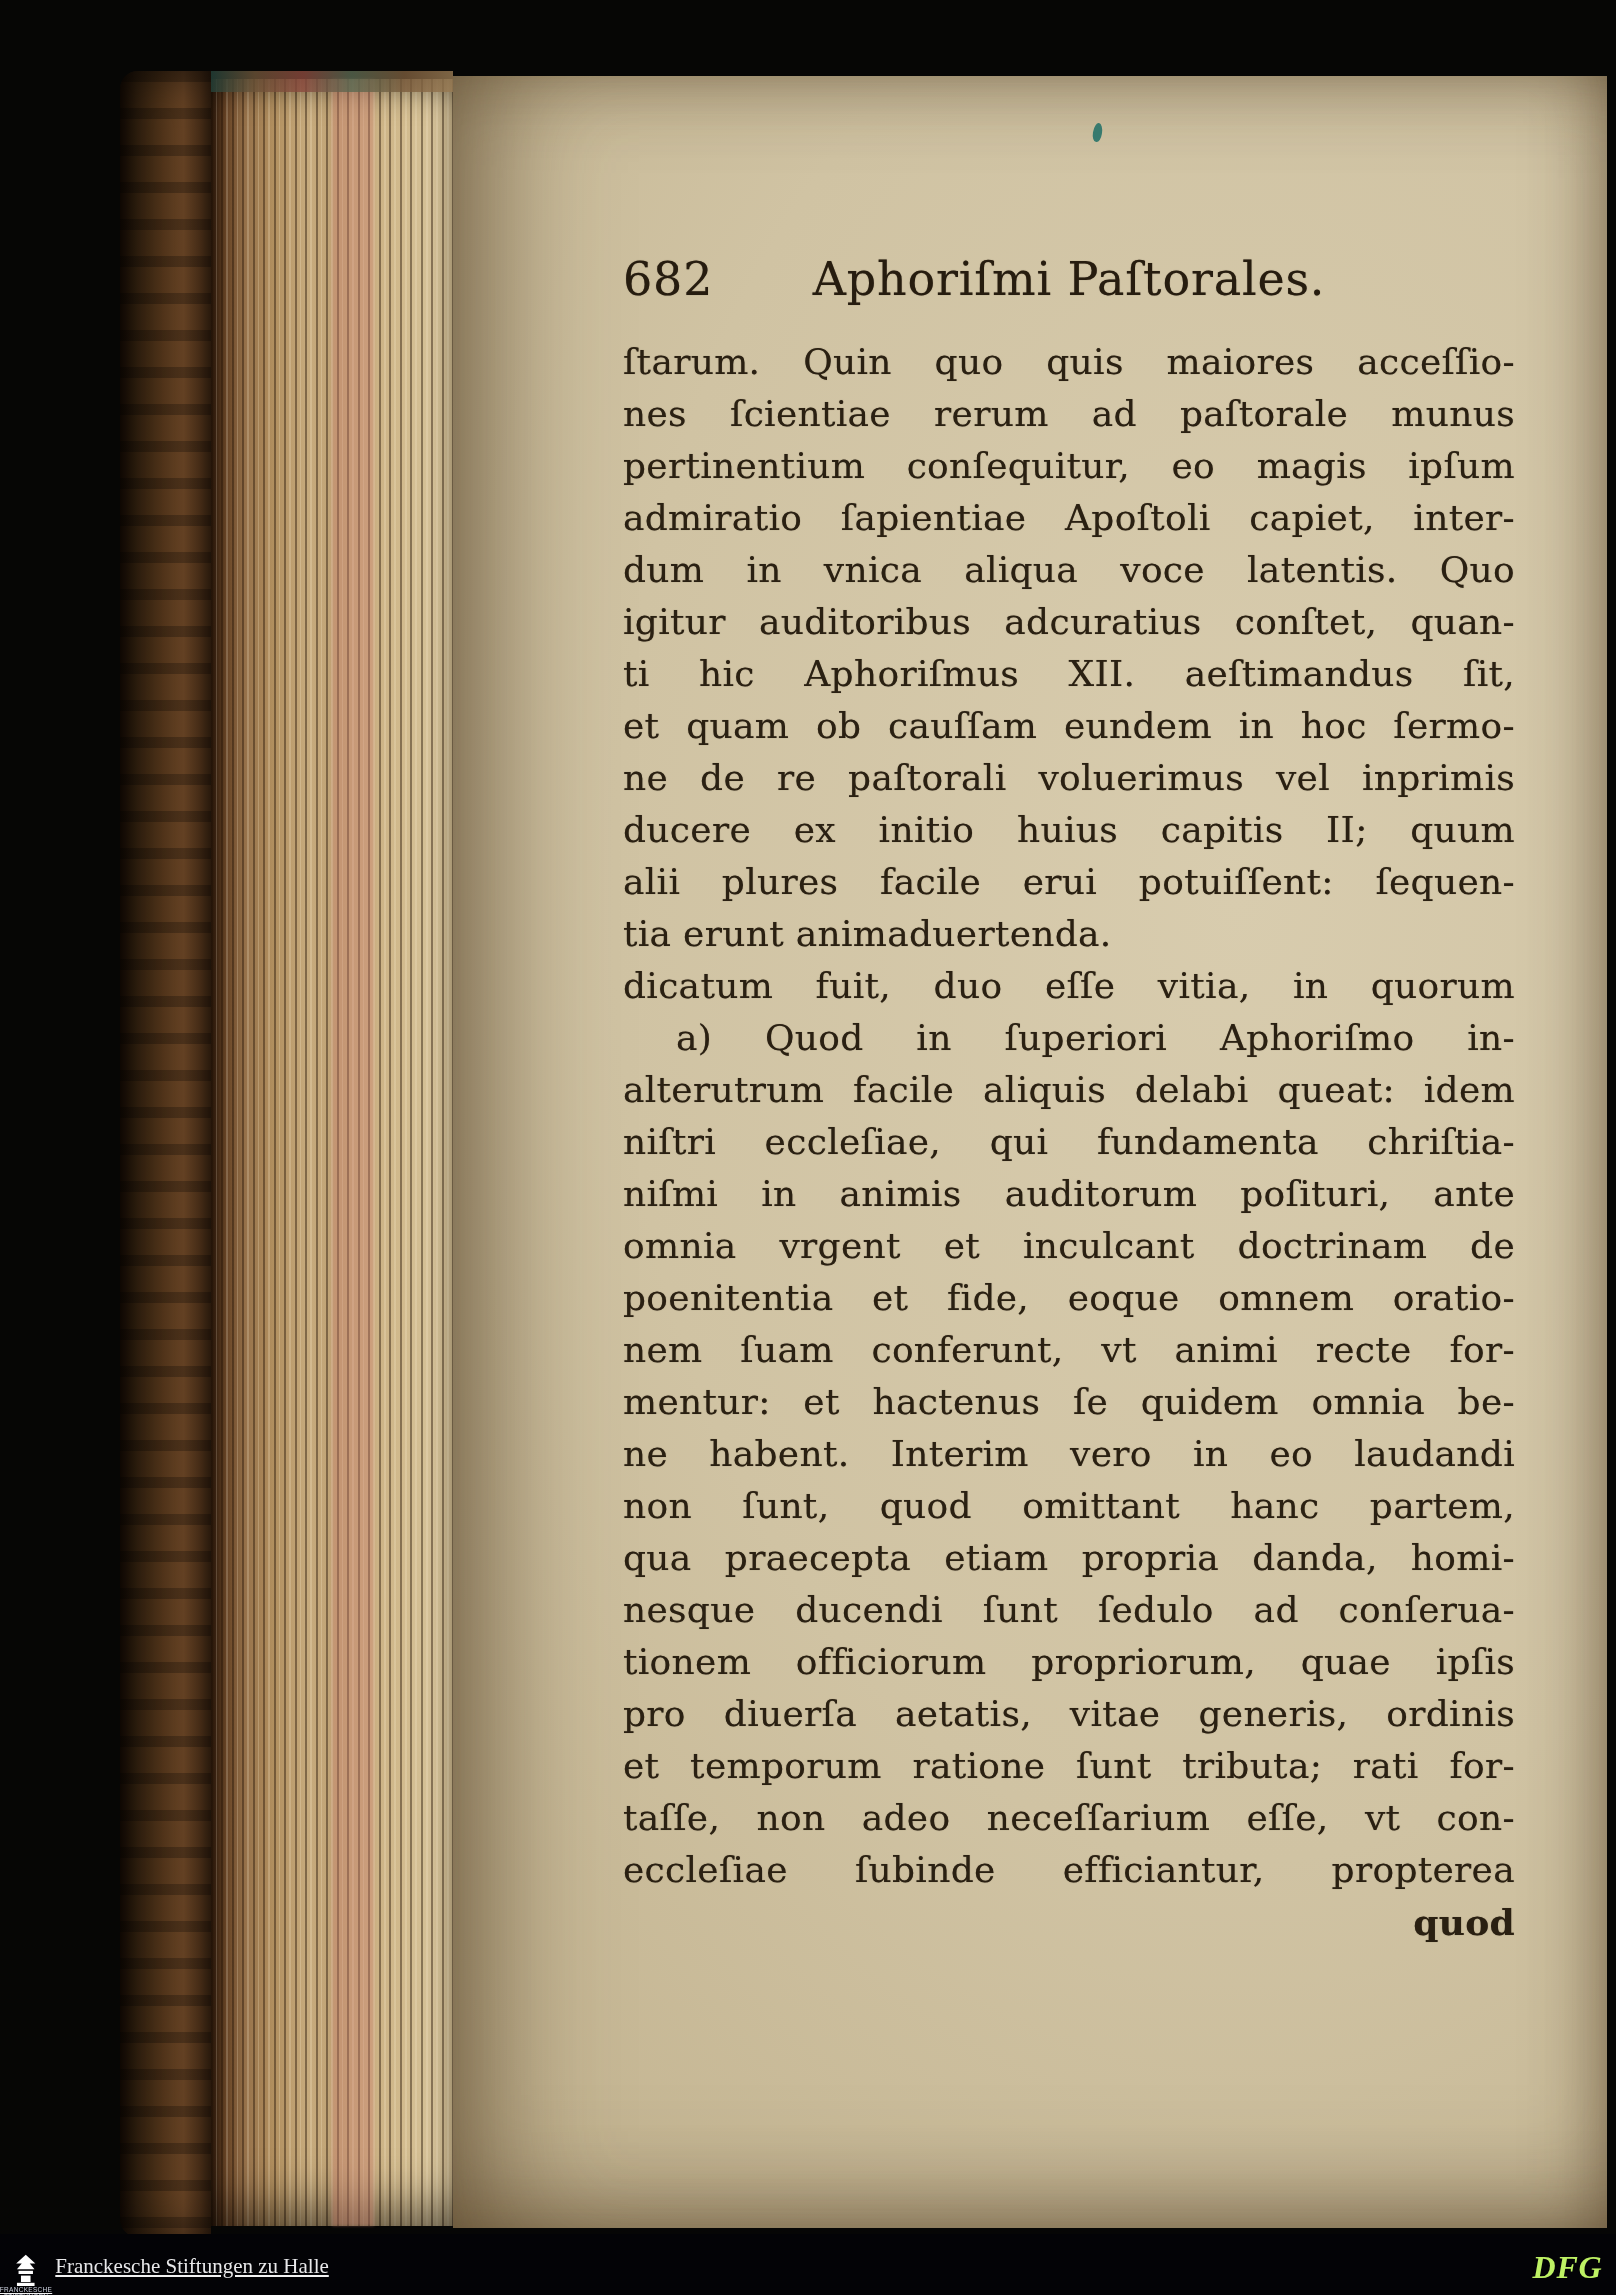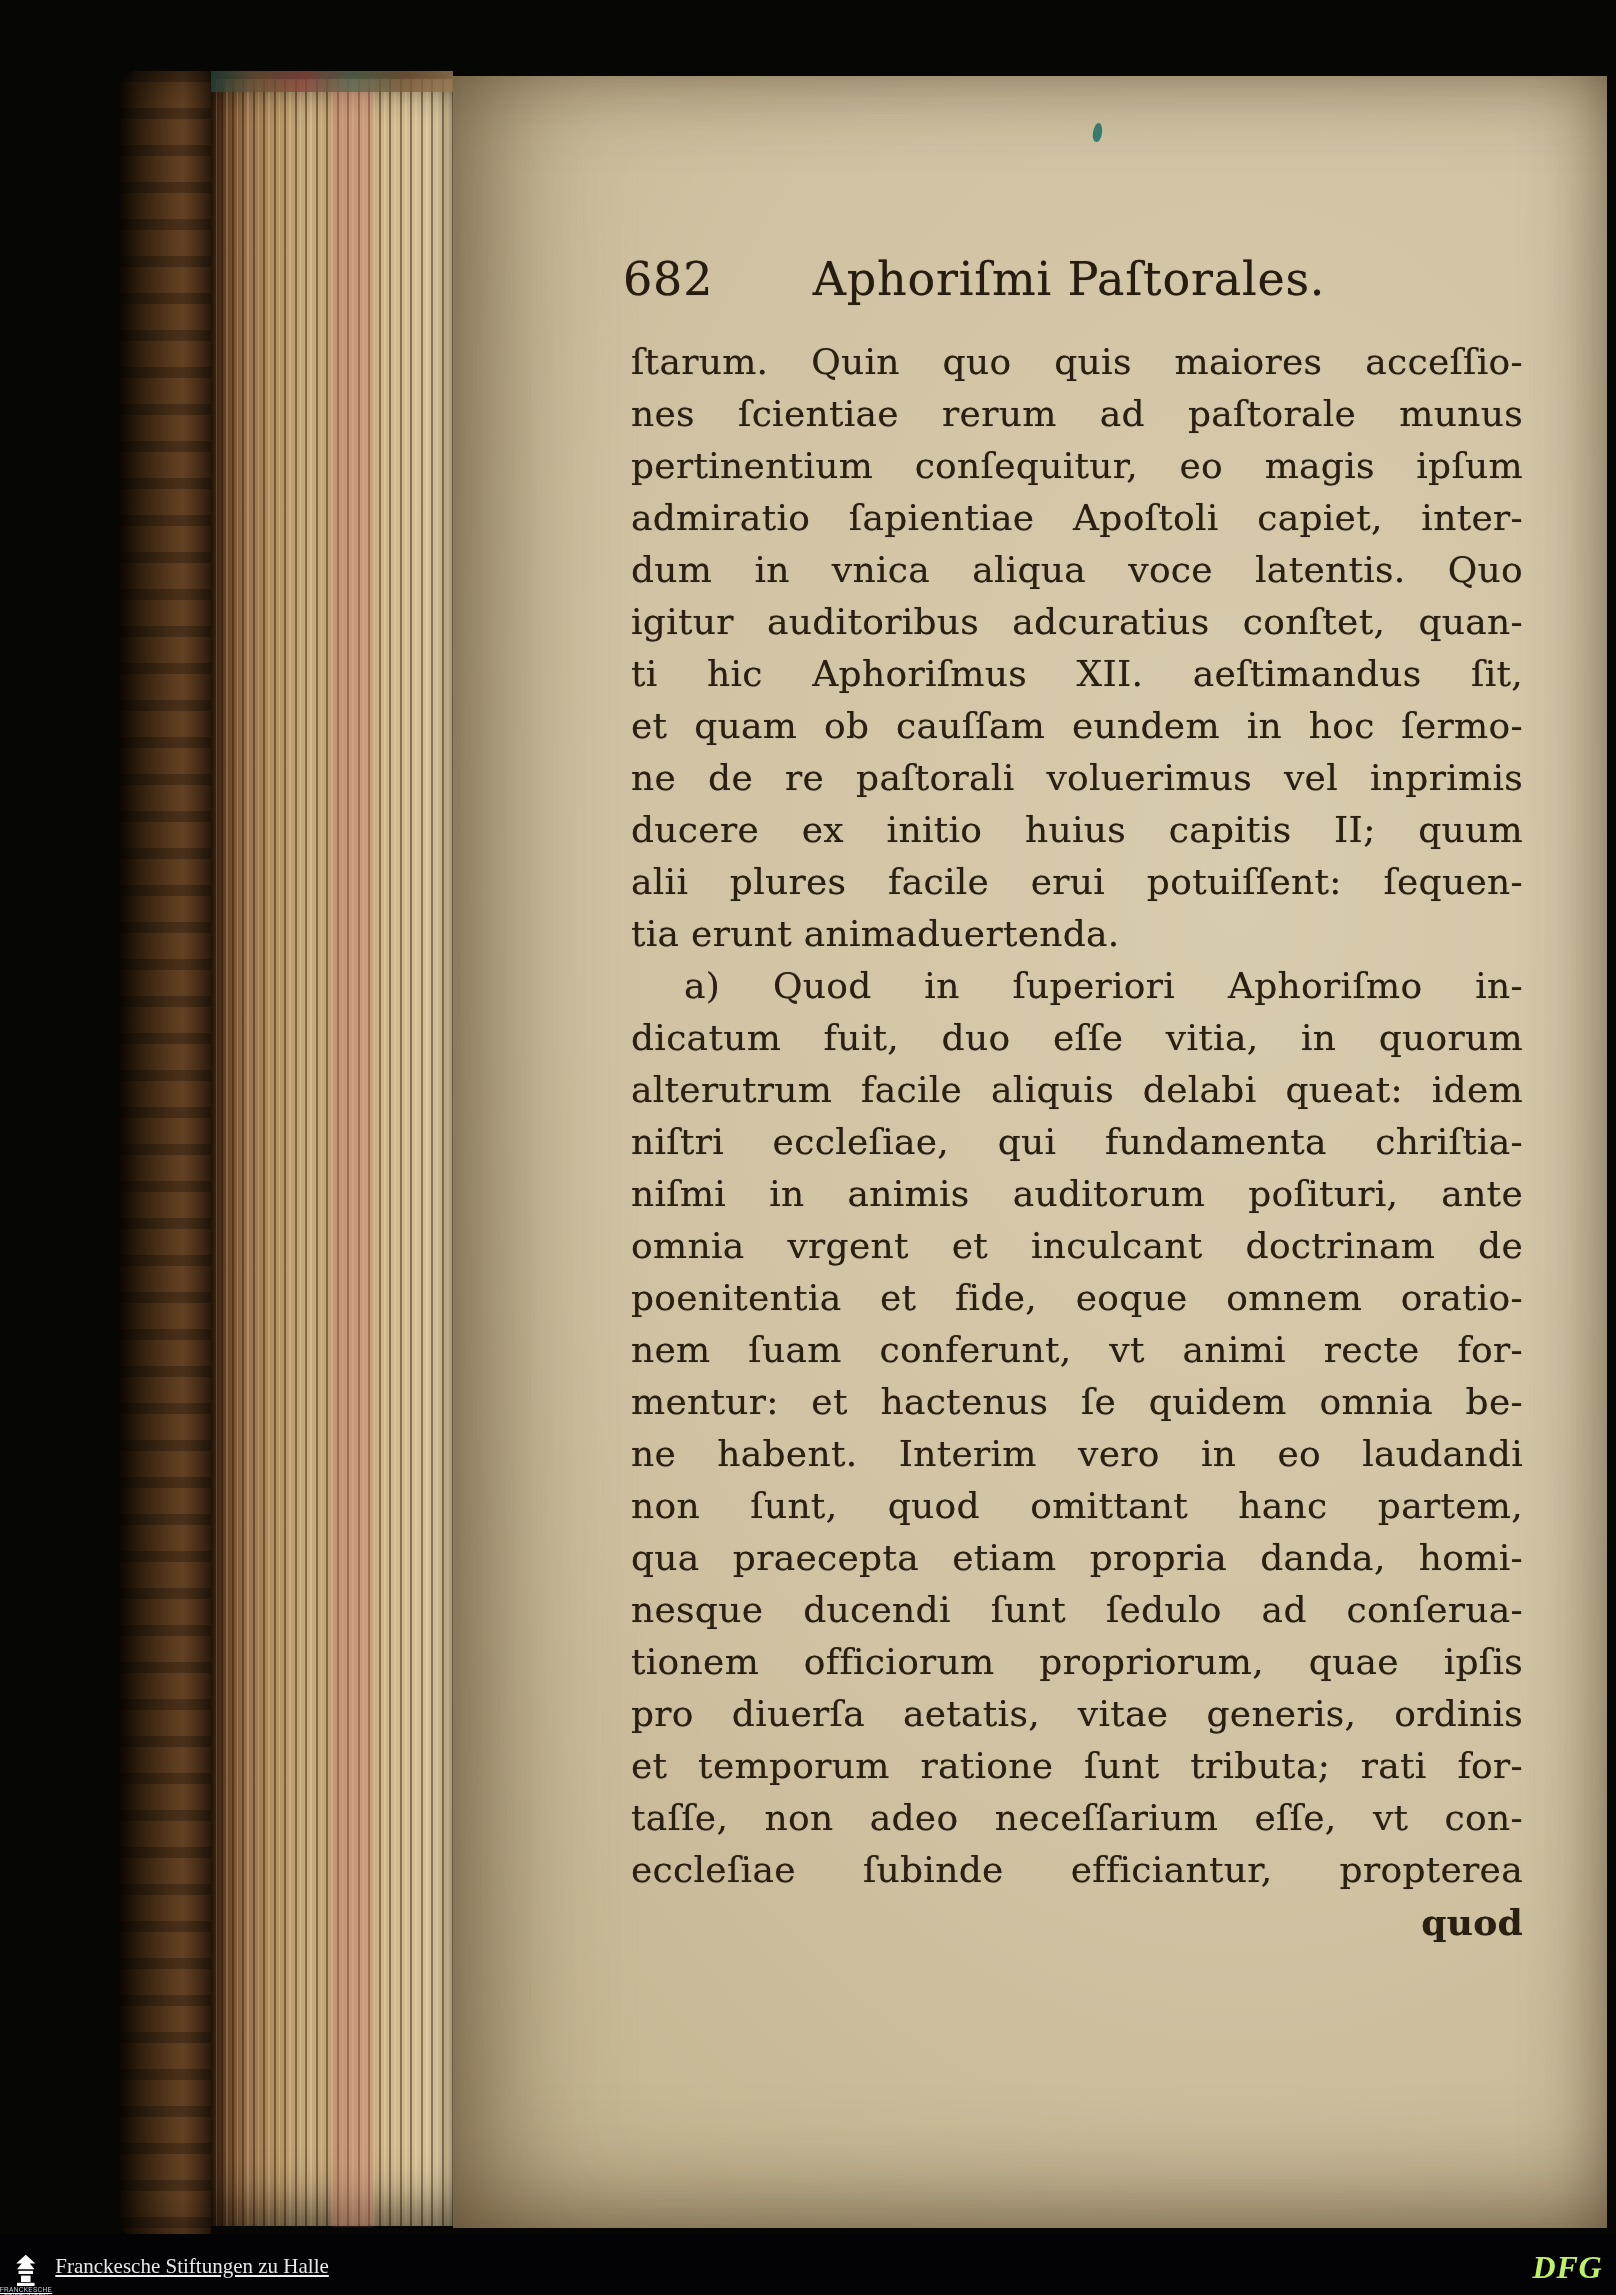--- a/index.html
+++ b/index.html
@@ -55,21 +55,20 @@
     text-shadow:0 0 0.8px rgba(40,28,14,.55);
     margin-top:37px;
   }
   .pageno{position:absolute;left:0;top:0;}
   .running-title{position:absolute;left:0;top:0;width:100%;text-align:center;}
 
   .textblock{
     position:absolute;left:170px;top:260px;width:892px;
     font-size:36px;line-height:52px;color:#2a2012;letter-spacing:0.3px;
     text-shadow:0 0 0.8px rgba(42,30,15,.5);
-    margin-left:8px;
   }
   .line{white-space:normal;}
   .line.j{text-align:justify;text-align-last:justify;}
   .line.ind{text-indent:53px;}
   .catchword{text-align:right;font-weight:bold;}
 
   .artifact{
     position:absolute;left:1093px;top:123px;width:9px;height:19.4px;
     background:#1f6e66;border-radius:50% 50% 45% 45%;
     transform:rotate(9deg);opacity:.85;
@@ -113,22 +112,22 @@
         <div class="line j">pertinentium conſequitur, eo magis ipſum</div>
         <div class="line j">admiratio ſapientiae Apoſtoli capiet, inter-</div>
         <div class="line j">dum in vnica aliqua voce latentis. Quo</div>
         <div class="line j">igitur auditoribus adcuratius conſtet, quan-</div>
         <div class="line j">ti hic Aphoriſmus XII. aeſtimandus ſit,</div>
         <div class="line j">et quam ob cauſſam eundem in hoc ſermo-</div>
         <div class="line j">ne de re paſtorali voluerimus vel inprimis</div>
         <div class="line j">ducere ex initio huius capitis II; quum</div>
         <div class="line j">alii plures facile erui potuiſſent: ſequen-</div>
         <div class="line">tia erunt animaduertenda.</div>
+        <div class="line j">dicatum fuit, duo eſſe vitia, in quorum</div>
         <div class="line j ind">a) Quod in ſuperiori Aphoriſmo in-</div>
-        <div class="line j">dicatum fuit, duo eſſe vitia, in quorum</div>
         <div class="line j">alterutrum facile aliquis delabi queat: idem</div>
         <div class="line j">niſtri eccleſiae, qui fundamenta chriſtia-</div>
         <div class="line j">niſmi in animis auditorum poſituri, ante</div>
         <div class="line j">omnia vrgent et inculcant doctrinam de</div>
         <div class="line j">poenitentia et fide, eoque omnem oratio-</div>
         <div class="line j">nem ſuam conferunt, vt animi recte for-</div>
         <div class="line j">mentur: et hactenus ſe quidem omnia be-</div>
         <div class="line j">ne habent. Interim vero in eo laudandi</div>
         <div class="line j">non ſunt, quod omittant hanc partem,</div>
         <div class="line j">qua praecepta etiam propria danda, homi-</div>

